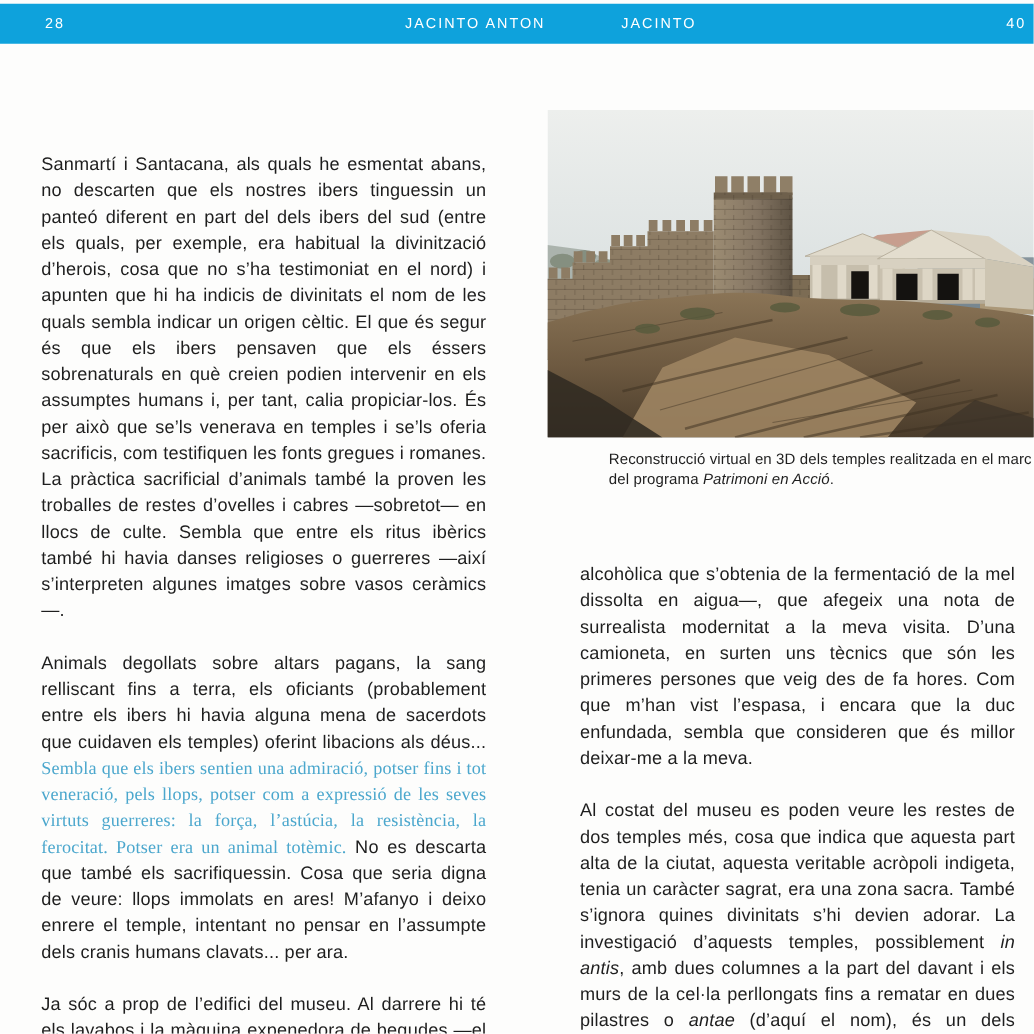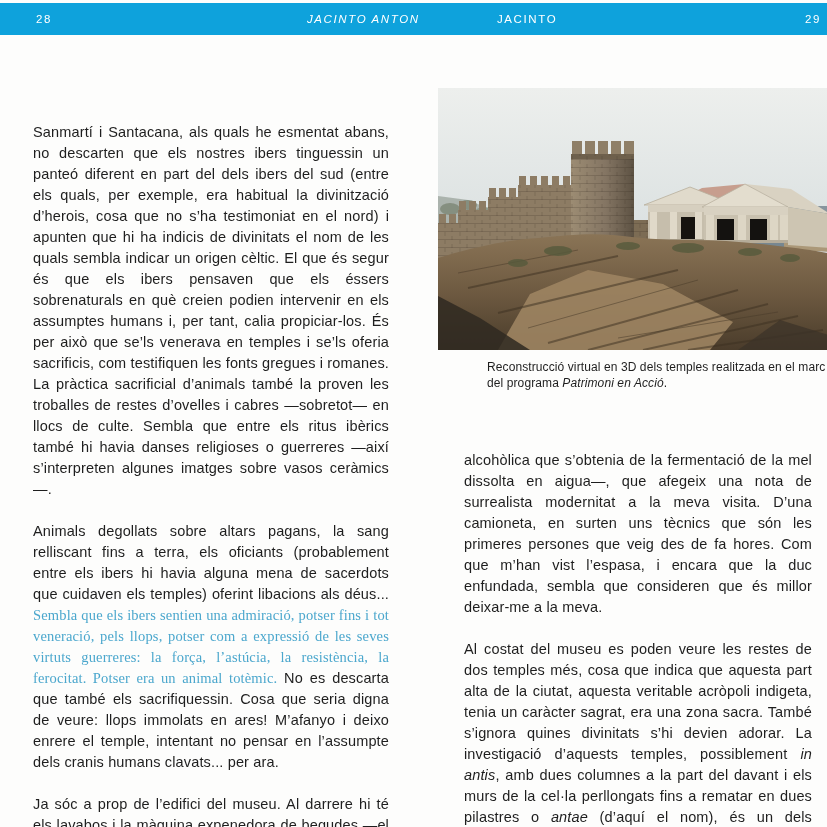--- a/index.html
+++ b/index.html
@@ -11,21 +11,21 @@
   
   .header-bar{
     position:absolute;left:0;top:3px;width:827px;height:32px;
     background:var(--bar-color,#0ea2dc);color:#ffffff;padding-left:24px;
   }
   .header-bar .h-item{
     position:absolute;top:50%;transform:translateY(-50%);
     font-size:11.5px;letter-spacing:1.6px;font-weight:400;white-space:nowrap;
   }
   .h-pn-left{left:36px;}
-  .h-author{left:307px;transform:translate(-50%,-50%);font-style:italic;}
+  .h-author{left:324px;transform:translate(-50%,-50%);}
   .h-title{left:497px;transform:translate(-50%,-50%);}
   .h-pn-right{right:30px;}
 
   
   .col{
     position:absolute;text-align:justify;
     font-size:14.5px;line-height:21px;letter-spacing:0.15px;
     font-weight:300;
     margin-top:36px;
   }
@@ -46,21 +46,21 @@
 </style>
 </head>
 <body>
 
 <div class="page" style="--bar-color: #0ea2dc; --accent-color: #4ba7cd;">
 
   <div class="header-bar">
     <span class="h-item h-pn-left">28</span>
     <span class="h-item h-author">JACINTO ANTON</span>
     <span class="h-item h-title">JACINTO</span>
-    <span class="h-item h-pn-right">29</span>
+    <span class="h-item h-pn-right">40</span>
   </div>
 
   <div class="col left-col">
     <p><span class="run run-normal">Sanmartí i Santacana, als quals he esmentat abans, no descarten que els nostres ibers tinguessin un panteó diferent en part del dels ibers del sud (entre els quals, per exemple, era habitual la divinització d’herois, cosa que no s’ha testimoniat en el nord) i apunten que hi ha indicis de divinitats el nom de les quals sembla indicar un origen cèltic. El que és segur és que els ibers pensaven que els éssers sobrenaturals en què creien podien intervenir en els assumptes humans i, per tant, calia propiciar-los. És per això que se’ls venerava en temples i se’ls oferia sacrificis, com testifiquen les fonts gregues i romanes. La pràctica sacrificial d’animals també la proven les troballes de restes d’ovelles i cabres —sobretot— en llocs de culte. Sembla que entre els ritus ibèrics també hi havia danses religioses o guerreres —així s’interpreten algunes imatges sobre vasos ceràmics—.</span></p>
     <p><span class="run run-normal">Animals degollats sobre altars pagans, la sang relliscant fins a terra, els oficiants (probablement entre els ibers hi havia alguna mena de sacerdots que cuidaven els temples) oferint libacions als déus... </span><span class="run run-accent">Sembla que els ibers sentien una admiració, potser fins i tot veneració, pels llops, potser com a expressió de les seves virtuts guerreres: la força, l’astúcia, la resistència, la ferocitat. Potser era un animal totèmic.</span><span class="run run-normal"> No es descarta que també els sacrifiquessin. Cosa que seria digna de veure: llops immolats en ares! M’afanyo i deixo enrere el temple, intentant no pensar en l’assumpte dels cranis humans clavats... per ara.</span></p>
     <p><span class="run run-normal">Ja sóc a prop de l’edifici del museu. Al darrere hi té els lavabos i la màquina expenedora de begudes —el que tocaria és que hi hagués aiguamel, la beguda</span></p>
   </div>
 
   <figure class="figure" style="margin:0">
     <svg width="394" height="262" viewBox="0 0 394 262" role="img" aria-label="Reconstrucció virtual en 3D: muralla amb merlets i torre de pedra amb dos temples clàssics sobre un promontori rocós">

